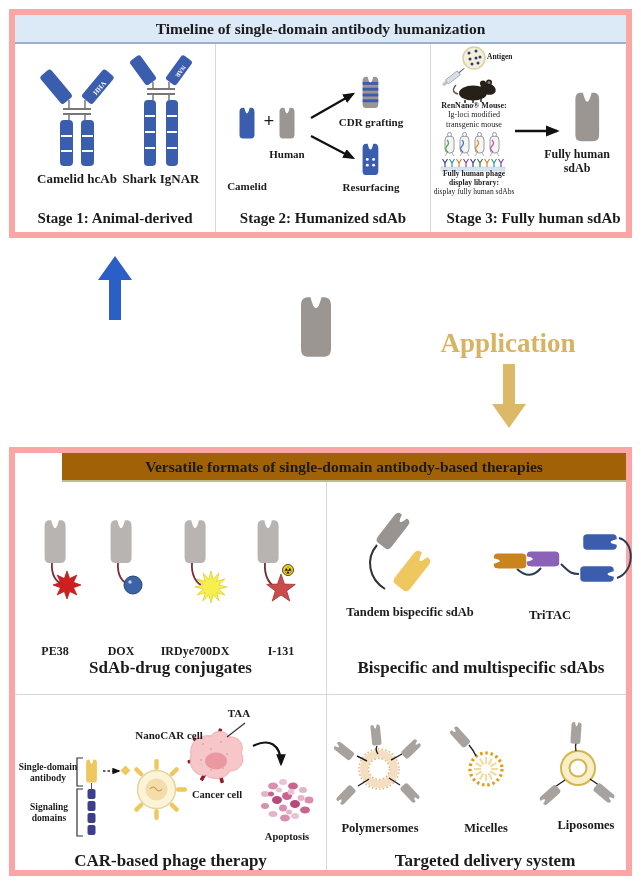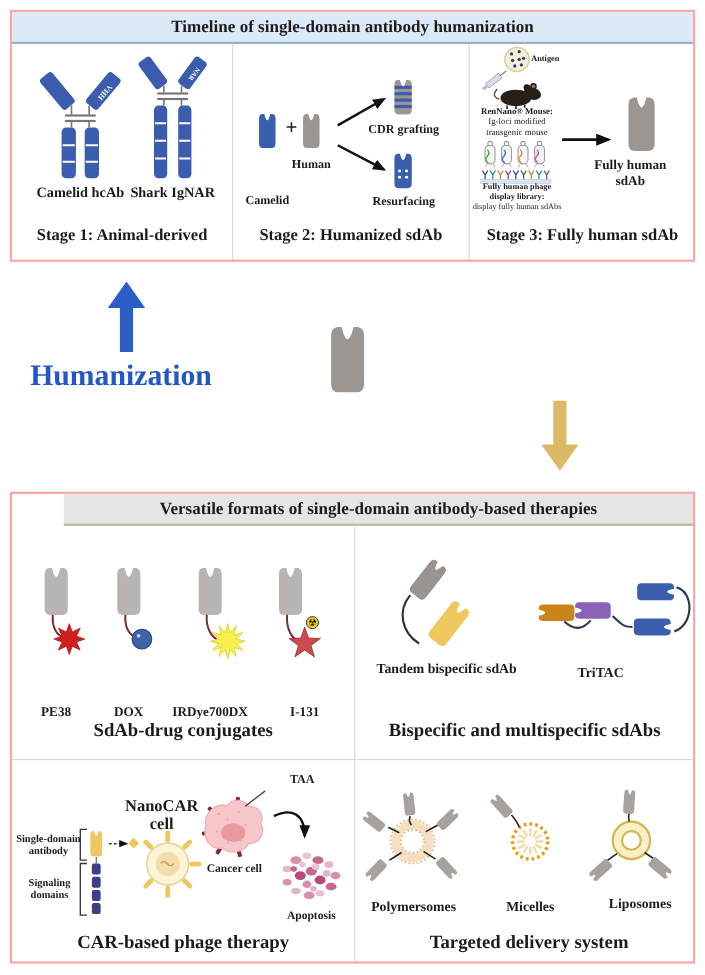--- a/index.html
+++ b/index.html
@@ -1,24 +1,24 @@
 <!DOCTYPE html>
 <html><head>
 <meta charset="utf-8">
 <style>
   html,body{margin:0;padding:0;background:#fff;}
   .fig{position:relative;width:641px;height:886px;background:#fff;overflow:hidden;
        font-family:"Liberation Serif","DejaVu Serif",serif;color:#1b1b1b;}
   .abs{position:absolute;}
   .lbl{position:absolute;font-weight:bold;text-align:center;line-height:1.13;}
-  .panel{position:absolute;background:#fff;border:2px solid #fca5a5;box-sizing:border-box;}
+  .panel{position:absolute;background:#fff;border:6px solid #fca5a5;box-sizing:border-box;}
   .phead{position:absolute;left:0;top:0;right:0;height:29px;line-height:28px;text-align:center;
          font-weight:bold;font-size:15.5px;box-sizing:border-box;}
   .phead.blue{background:#dceaf7;border-bottom:2px solid #9ab0cc;}
-  .phead.cream{background:#e5e5e5;border-bottom:2px solid #bcbc94;margin-left:47px;}
+  .phead.cream{background:#a16207;border-bottom:2px solid #bcbc94;margin-left:47px;}
   .vline{position:absolute;width:1px;background:#d4d9d4;}
   .hline{position:absolute;height:1px;background:#d4d9d4;}
   .col{position:absolute;}
   svg{display:block;}
 </style>
 </head>
 <body>
 
 <div class="fig">
 
@@ -195,28 +195,28 @@
         <div style="font-size:8px;">Ig-loci modified transgenic mouse</div>
       </div>
       <div class="lbl" style="left:112px;width:68px;top:104px;font-size:12px;">Fully human sdAb</div>
       <div class="lbl" style="left:0;width:205px;top:166px;font-size:15px;">Stage 3: Fully human sdAb</div>
     </div>
   </div>
 
   <svg class="abs" style="left:98px;top:256px;" width="34" height="64" viewBox="0 0 34 64">
     <polygon points="17,0 34,24 23,24 23,64 11,64 11,24 0,24" fill="#2b5ec6"></polygon>
   </svg>
-  <div class="lbl" style="left:15px;width:190px;top:326px;font-size:27px;color:#2457c5;">Humanization</div>
 
   <svg class="abs" style="left:298px;top:294px;" width="36" height="66" viewBox="0 0 36 66">
     <g transform="scale(1.2,1.1)">
         <use href="#dom" fill="#9c9693"></use>
       </g>
   </svg>
 
+  <div class="lbl" style="left:428px;width:160px;top:328px;font-size:27px;color:#d7b364;">Application</div>
   <svg class="abs" style="left:492px;top:364px;" width="34" height="64" viewBox="0 0 34 64">
     <polygon points="11,0 23,0 23,40 34,40 17,64 0,40 11,40" fill="#dcb967"></polygon>
   </svg>
 
   <div class="panel" style="left:9px;top:447px;width:623px;height:429px;">
     <div class="phead cream">
       <span>Versatile formats of single-domain antibody-based therapies</span>
     </div>
     <div class="vline" style="left:311px;top:29px;bottom:0;"></div>
     <div class="hline" style="left:0;right:0;top:241px;"></div>
@@ -392,22 +392,22 @@
         <ellipse cx="28" cy="36" rx="4" ry="3.5" fill="#d98fae"></ellipse>
           <ellipse cx="36" cy="20" rx="3.5" ry="3" fill="#e8c3d4"></ellipse>
         <ellipse cx="16" cy="22" rx="3" ry="2.5" fill="#c9648e"></ellipse>
           <ellipse cx="46" cy="26" rx="3.5" ry="3" fill="#e3b5c8"></ellipse>
         <ellipse cx="24" cy="18" rx="3" ry="2.5" fill="#e8c3d4"></ellipse>
           <ellipse cx="34" cy="40" rx="3" ry="2.5" fill="#e3b5c8"></ellipse>
       </g>
     </svg>
     <div class="lbl" style="left:2px;width:62px;top:309px;font-size:9.5px;">Single-domain antibody</div>
     <div class="lbl" style="left:6px;width:56px;top:349px;font-size:9.5px;">Signaling domains</div>
-    <div class="lbl" style="left:96px;width:80px;top:276px;font-size:15px;">NanoCAR cell</div>
-    <div class="lbl" style="left:235px;width:40px;top:254px;font-size:11px;text-align:right;">TAA</div>
+    <div class="lbl" style="left:114px;width:80px;top:276px;font-size:11px;">NanoCAR cell</div>
+    <div class="lbl" style="left:204px;width:40px;top:254px;font-size:11px;">TAA</div>
     <div class="lbl" style="left:162px;width:80px;top:336px;font-size:10.5px;">Cancer cell</div>
     <div class="lbl" style="left:232px;width:80px;top:378px;font-size:10.5px;">Apoptosis</div>
     <div class="lbl" style="left:0;width:311px;top:398px;font-size:17px;">CAR-based phage therapy</div>
 
     <svg class="abs" style="left:311px;top:260px;" width="310" height="105" viewBox="0 0 310 105">
       <g>
         <circle cx="53" cy="56" r="15" fill="none" stroke="#f4dfc2" stroke-width="8"></circle>
         <circle cx="53" cy="56" r="20" fill="none" stroke="#e2b276" stroke-width="1.5" stroke-dasharray="1.5,2.2"></circle>
         <circle cx="53" cy="56" r="10.5" fill="none" stroke="#e2b276" stroke-width="1.5" stroke-dasharray="1.5,2.2"></circle>
         <g stroke="#222" stroke-width="1.4" fill="none">

